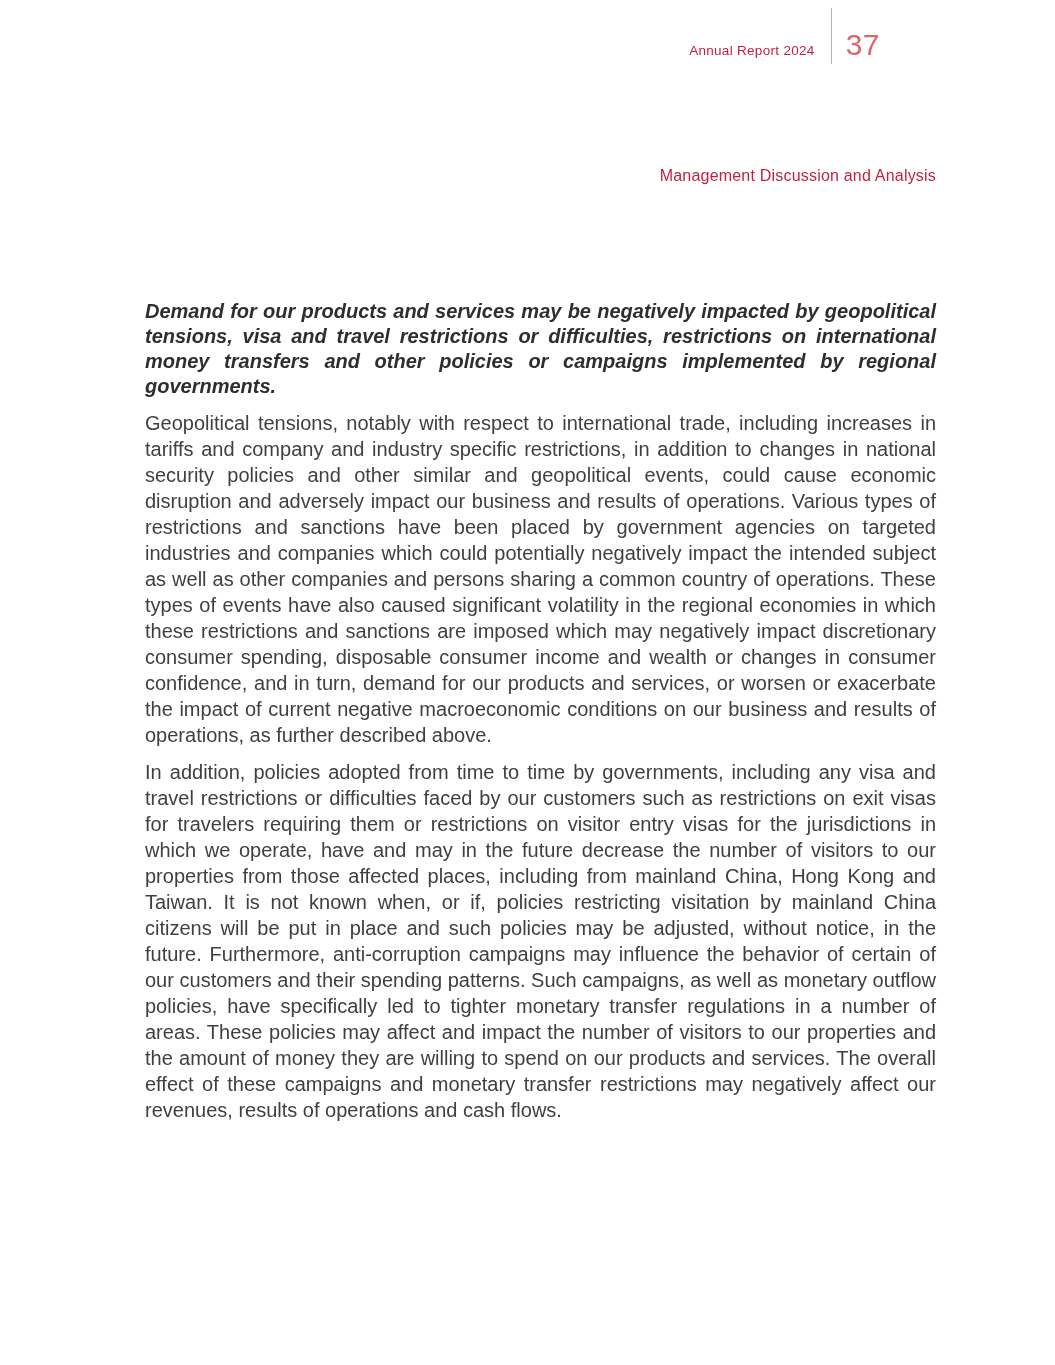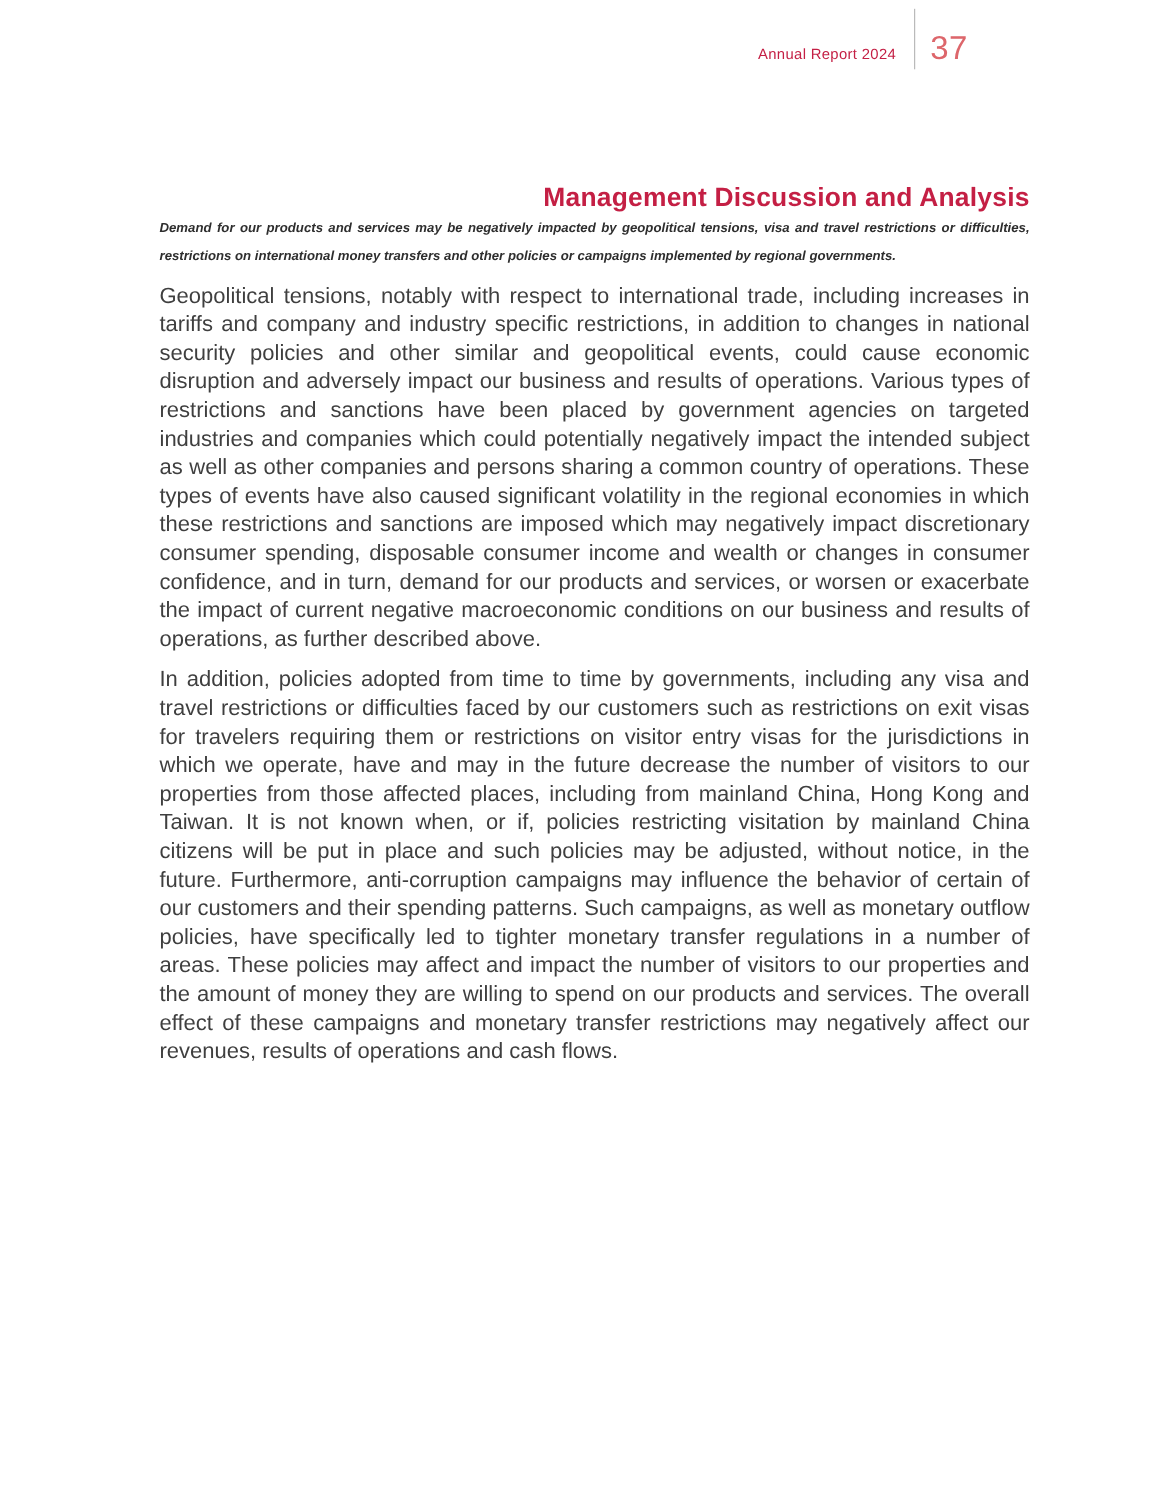--- a/index.html
+++ b/index.html
@@ -42,29 +42,30 @@
   }
   
   .content {
     position: absolute;
     top: 0;
     left: 145px;
     width: 791px;
   }
   .page-title {
     margin-top: 166px;
-    font-size: 24px;
-    font-weight: 700;
+    font-size: 16px;
+    font-weight: 400;
     letter-spacing: 0.2px;
     line-height: 1.2;
     text-align: right;
     color: var(--accent-red, #C41F44);
   }
   .lead-paragraph {
-    font-size: 12px;
+    margin-top: 114px;
+    font-size: 20px;
     font-weight: 700;
     font-style: italic;
     line-height: 25px;
     text-align: justify;
     color: var(--lead-text, #2E2E2E);
   }
   .body-paragraph {
     margin-top: 11px;
     font-size: 20px;
     line-height: 26px;

